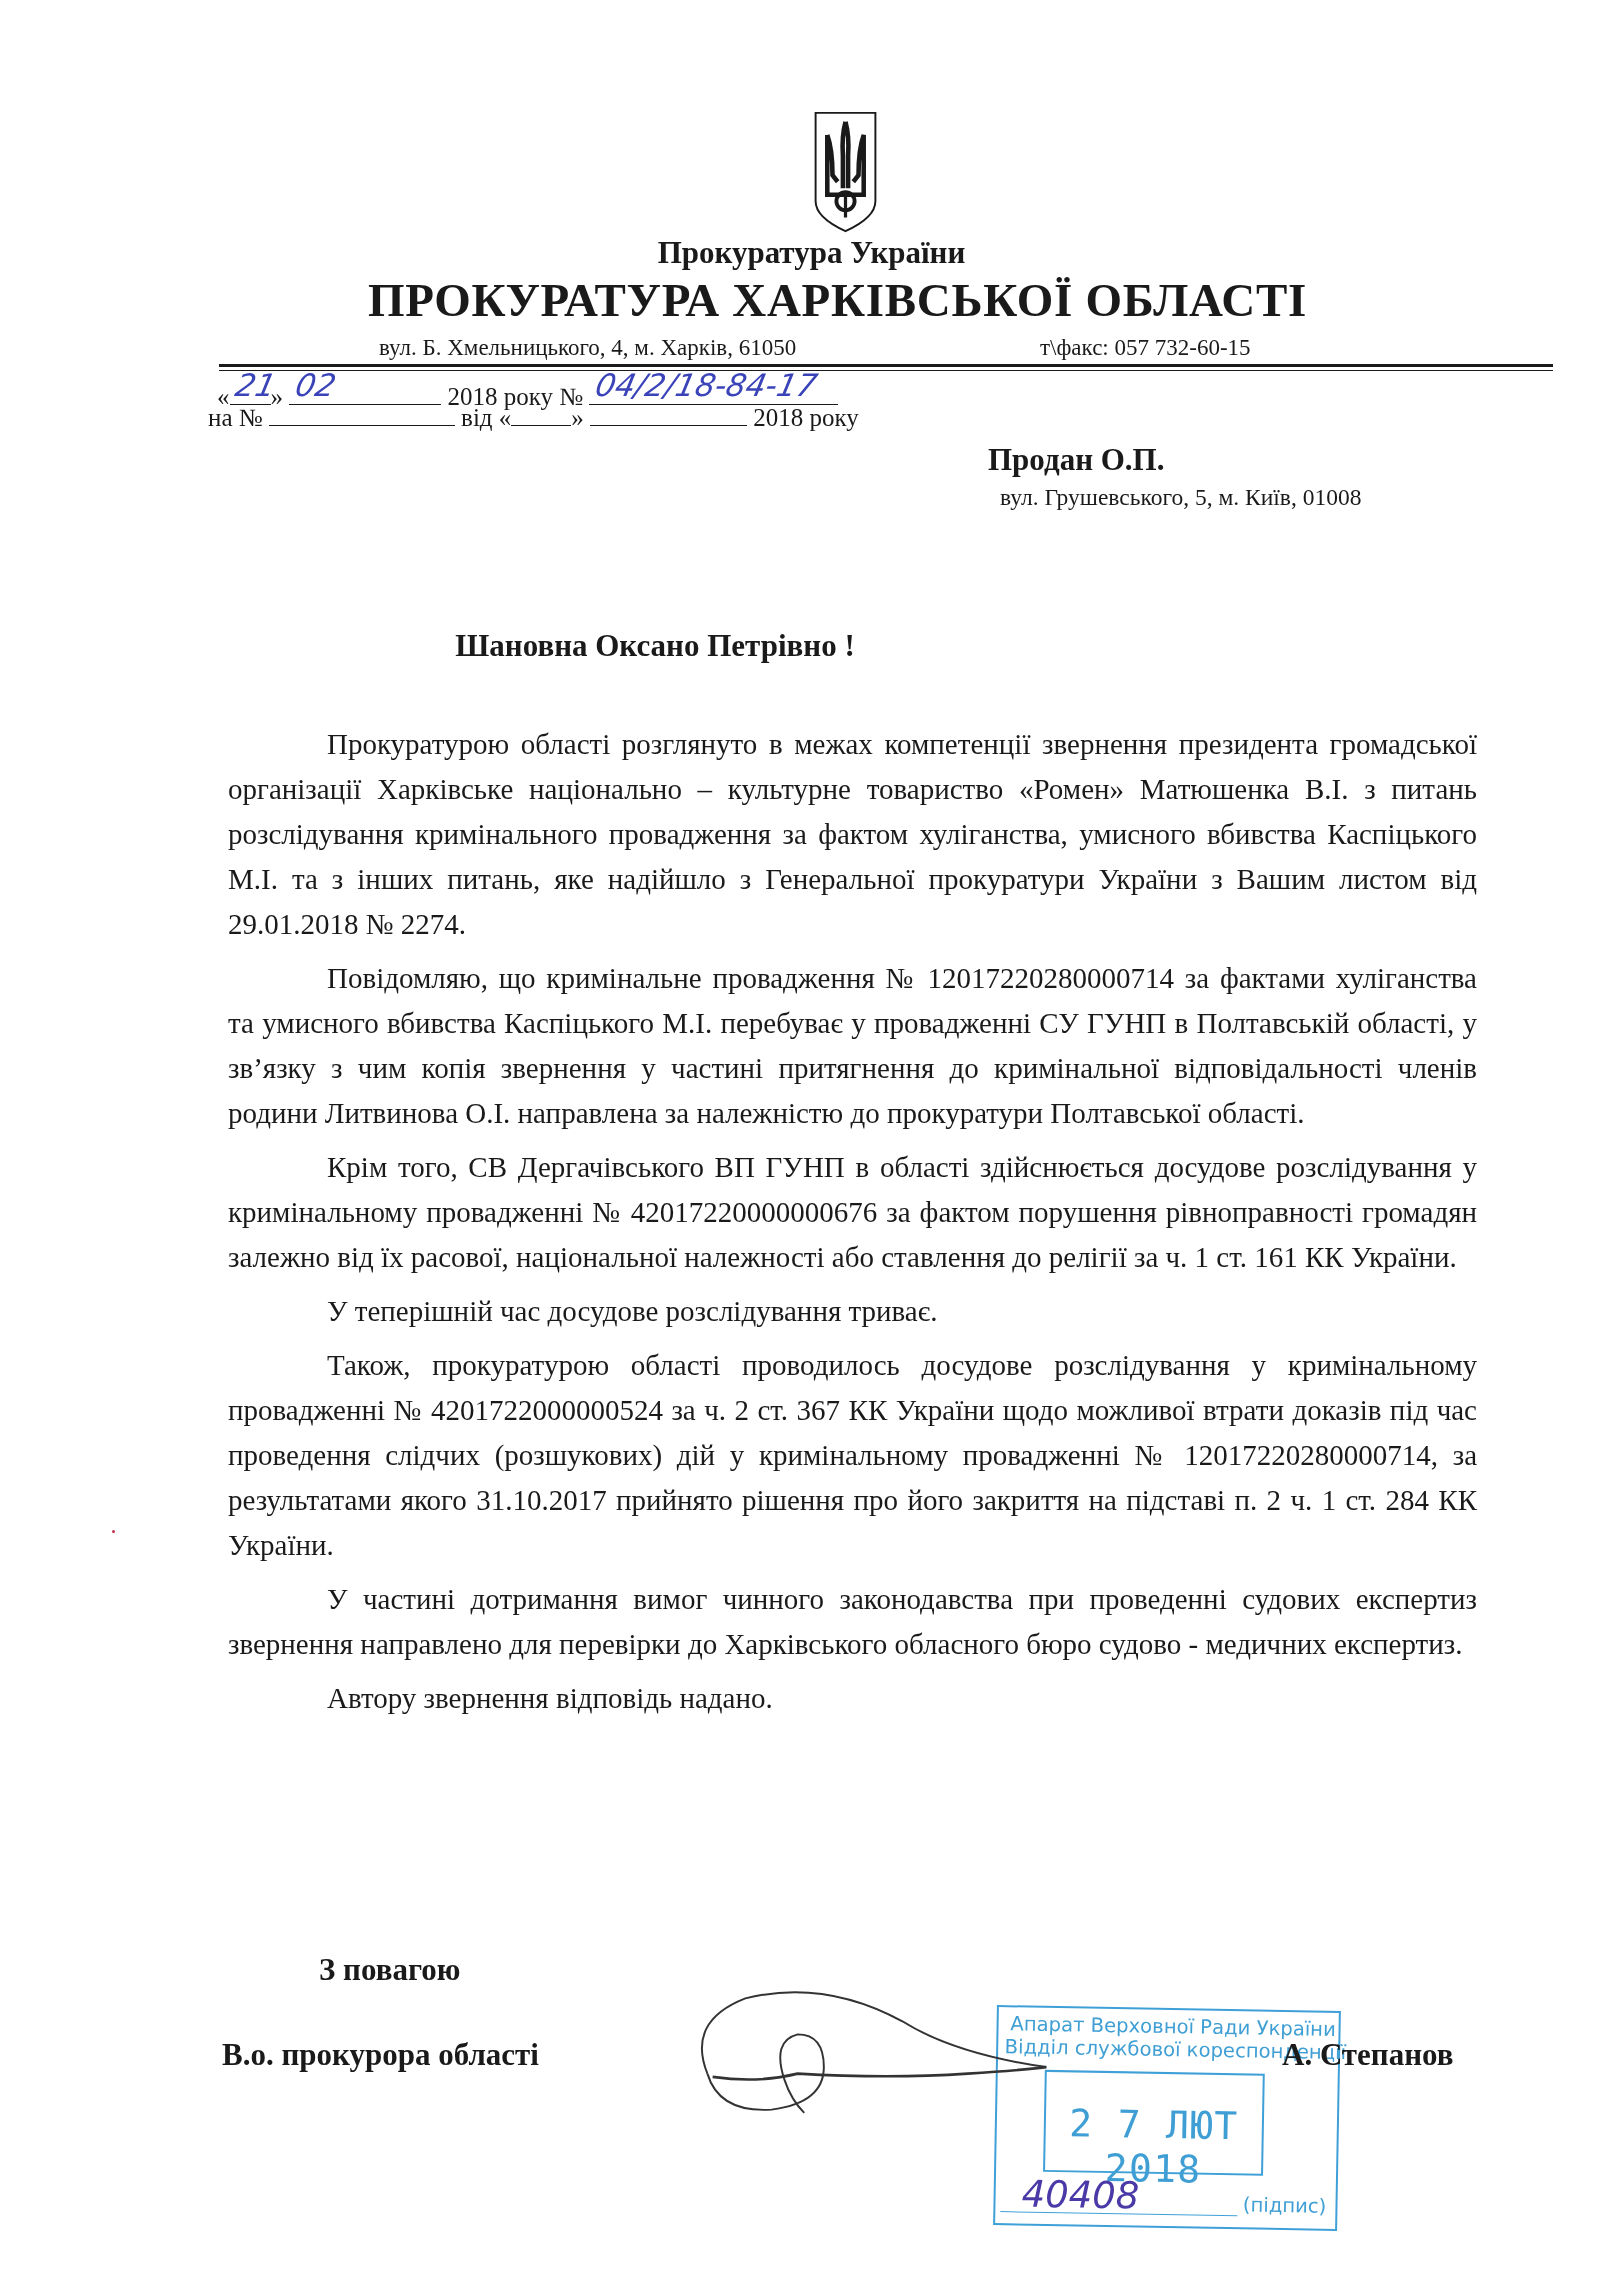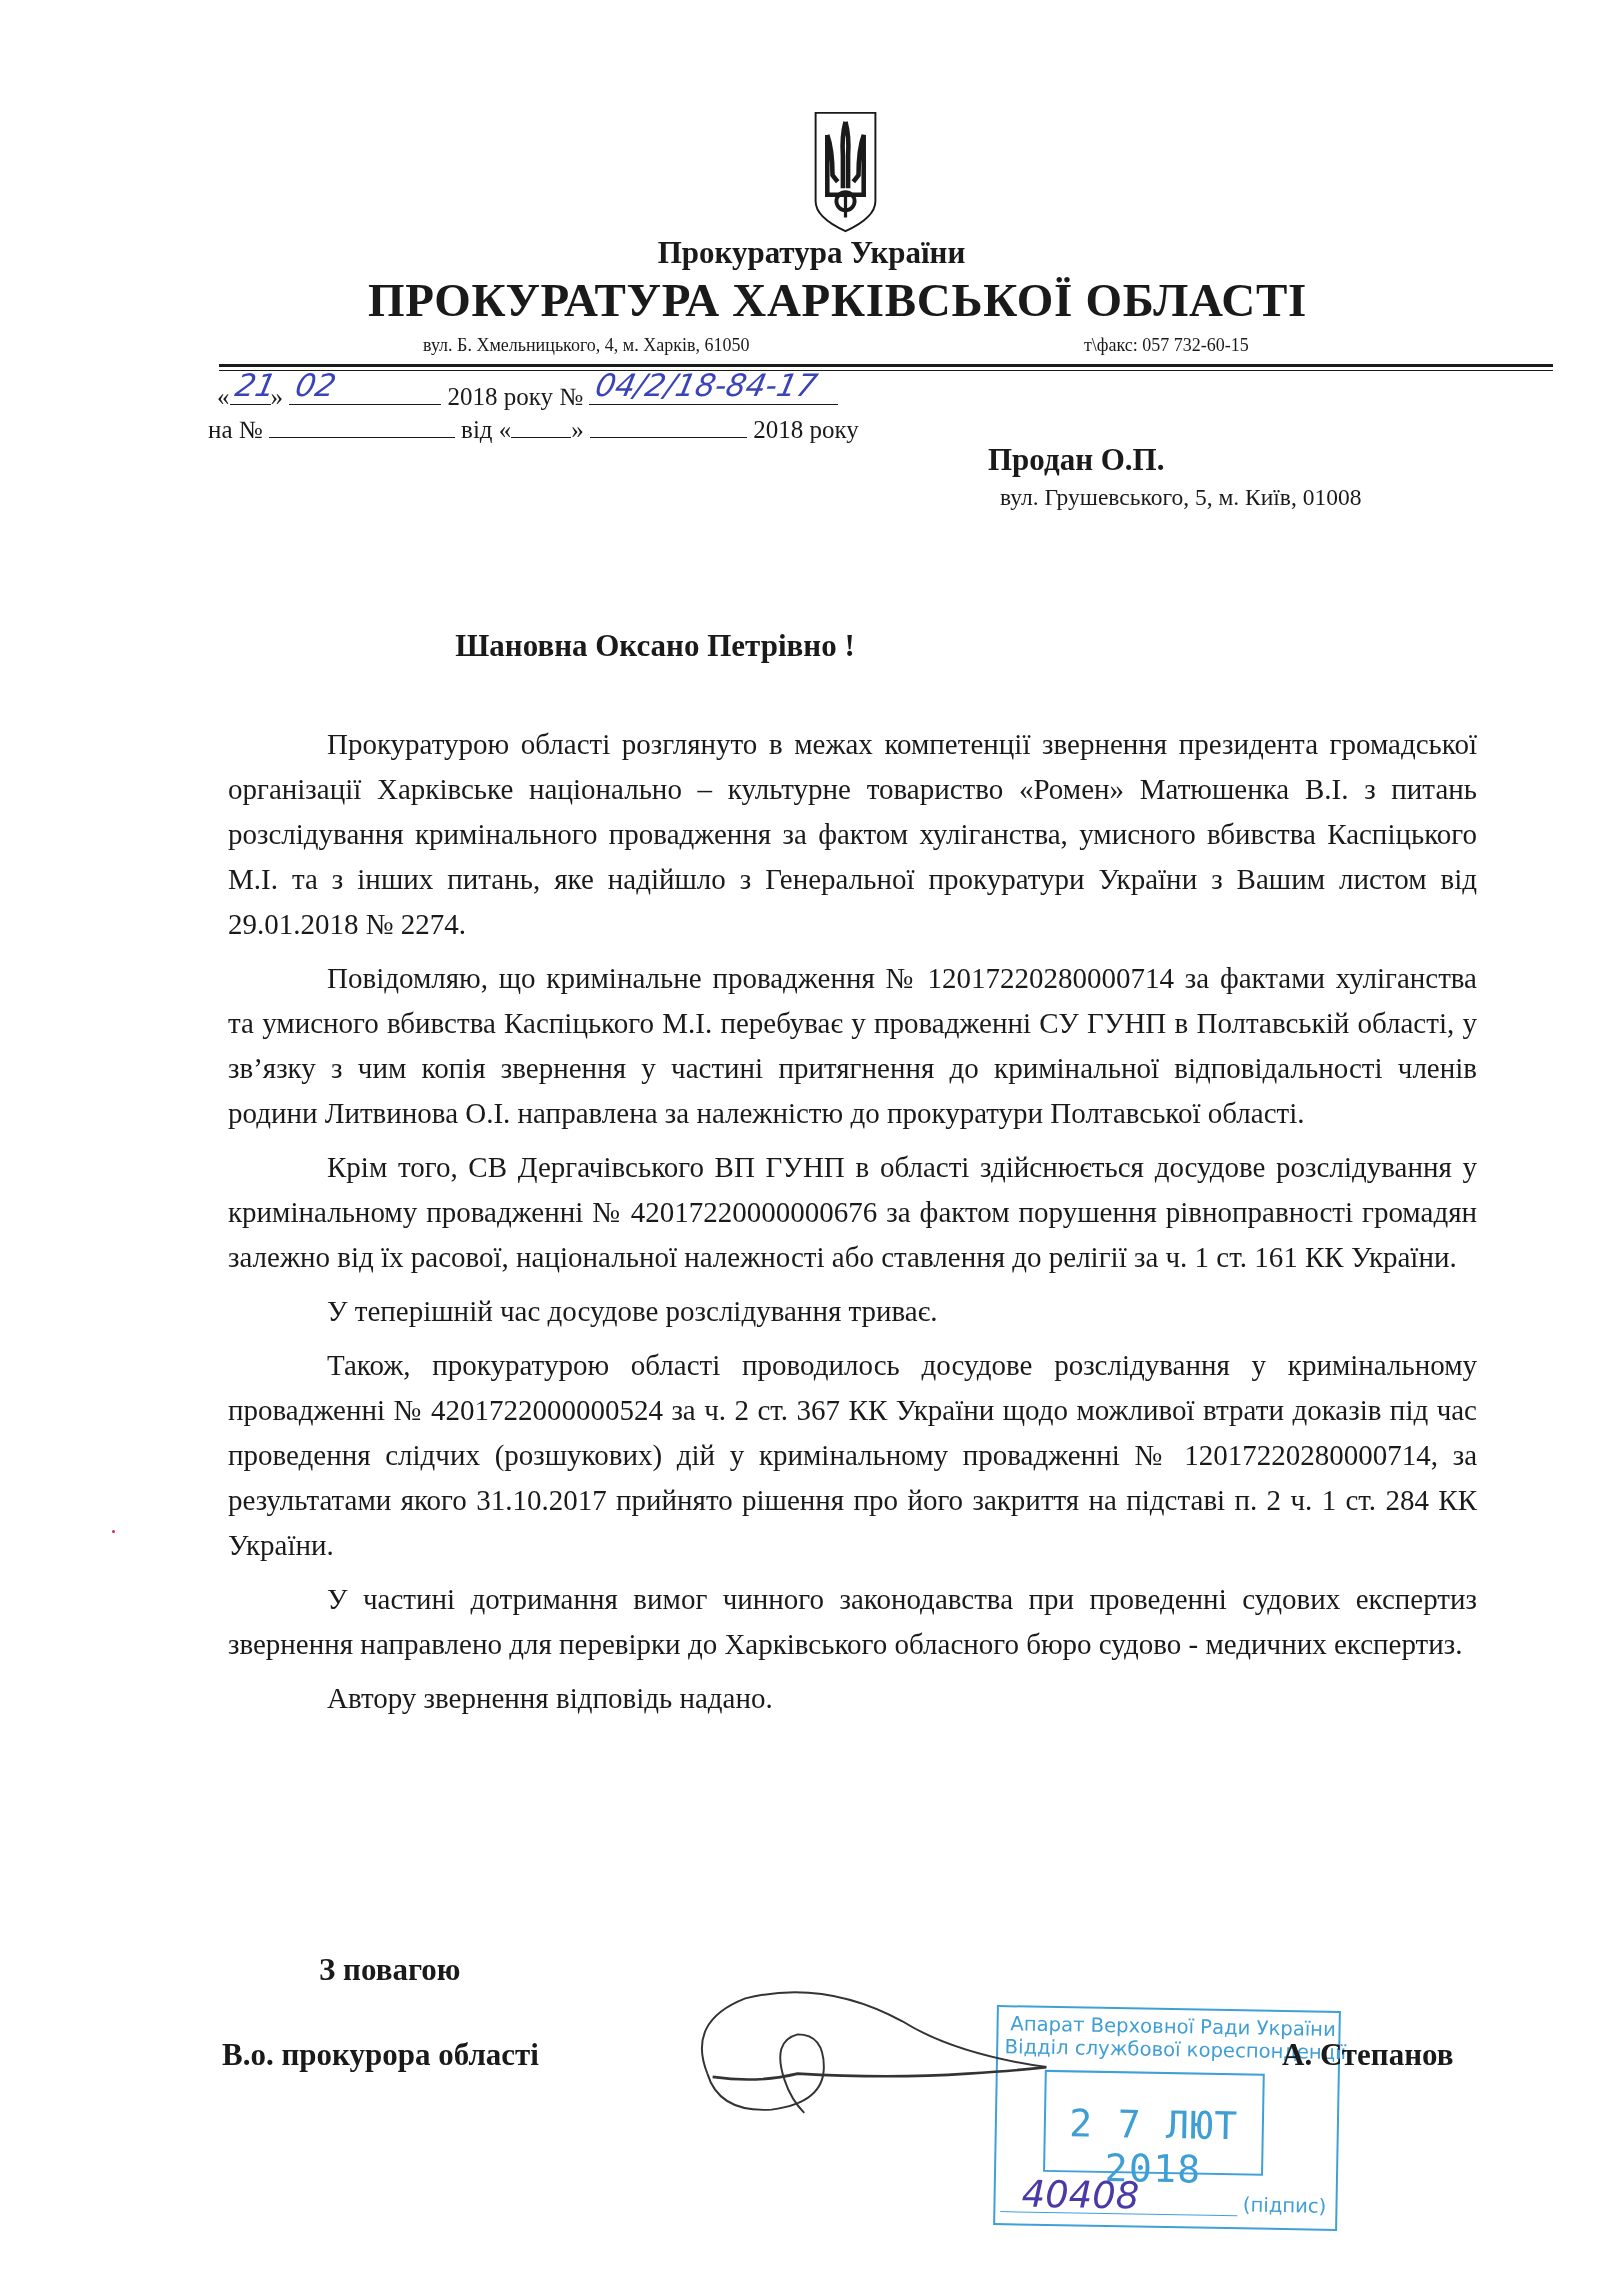--- a/index.html
+++ b/index.html
@@ -2,21 +2,21 @@
 <html style="font-size:10.5px"><head>
   <meta charset="utf-8">
   <style>
     html, body { margin: 0; padding: 0; background: #ffffff; }
     body { width: 1623px; height: 2295px; position: relative; overflow: hidden;
            font-family: "Liberation Serif", "DejaVu Serif", serif; color: #1a1a1a; }
     .abs { position: absolute; }
     .emblem { left: 813px; top: 110px; width: 65px; height: 124px; }
     .h-sub { left: 0; width: 1623px; top: 235px; text-align: center; font-size: 31px; font-weight: bold; }
     .h-main { left: 0; width: 1623px; top: 273px; text-align: center; font-size: 47px; font-weight: bold; letter-spacing: 0.7px; margin-left: 26px; }
-    .addr { top: 335px; font-size: 18px; margin-left: 44px; }
+    .addr { top: 335px; font-size: 23px; }
     .rule1 { left: 219px; top: 364px; width: 1334px; height: 2.6px; background: #1a1a1a; }
     .rule2 { left: 219px; top: 370px; width: 1334px; height: 1.3px; background: #1a1a1a; }
     .refline { font-size: 25px; white-space: nowrap; }
     .blank { display: inline-block; border-bottom: 1.3px solid #1a1a1a; height: 25px; vertical-align: baseline; position: relative; }
     .hand { font-family: "DejaVu Sans", sans-serif; font-style: italic; color: #3a44b8; font-size: 31px;
             position: absolute; bottom: 1.3px; left: 6.5px; white-space: nowrap; transform: skewX(-12deg); }
     .recipient { left: 988px; top: 438px; }
     .rec-line { font-size: 31px; font-weight: bold; line-height: 43px; }
     .rec-addr { font-size: 23.5px; line-height: 33px; margin-left: 12px; }
     .salute { left: 0; width: 1310px; top: 628px; text-align: center; font-size: 31px; font-weight: bold; }
@@ -58,21 +58,21 @@
 <div class="abs rule2"></div>
 
 <div class="abs refline" style="left:217px; top:379px;">
   <span>«</span><span class="blank" style="width:41px;"><span class="hand">21</span></span><span>»</span>
   <span class="blank" style="width:152px;"><span class="hand">02</span></span>
   <span>2018 року</span>
   <span>№</span>
   <span class="blank" style="width:249px;"><span class="hand">04/2/18-84-17</span></span>
 </div>
 
-<div class="abs refline" style="left:208px; top:412px;">
+<div class="abs refline" style="left:208px; top:400px;">
   <span>на №</span>
   <span class="blank" style="width:186px;"></span>
   <span>від «</span><span class="blank" style="width:60px;"></span><span>»</span>
   <span class="blank" style="width:157px;"></span>
   <span>2018 року</span>
 </div>
 
 <div class="abs recipient">
   <div class="rec-line">Продан О.П.</div>
   <div class="rec-addr">вул. Грушевського, 5, м. Київ, 01008</div>

